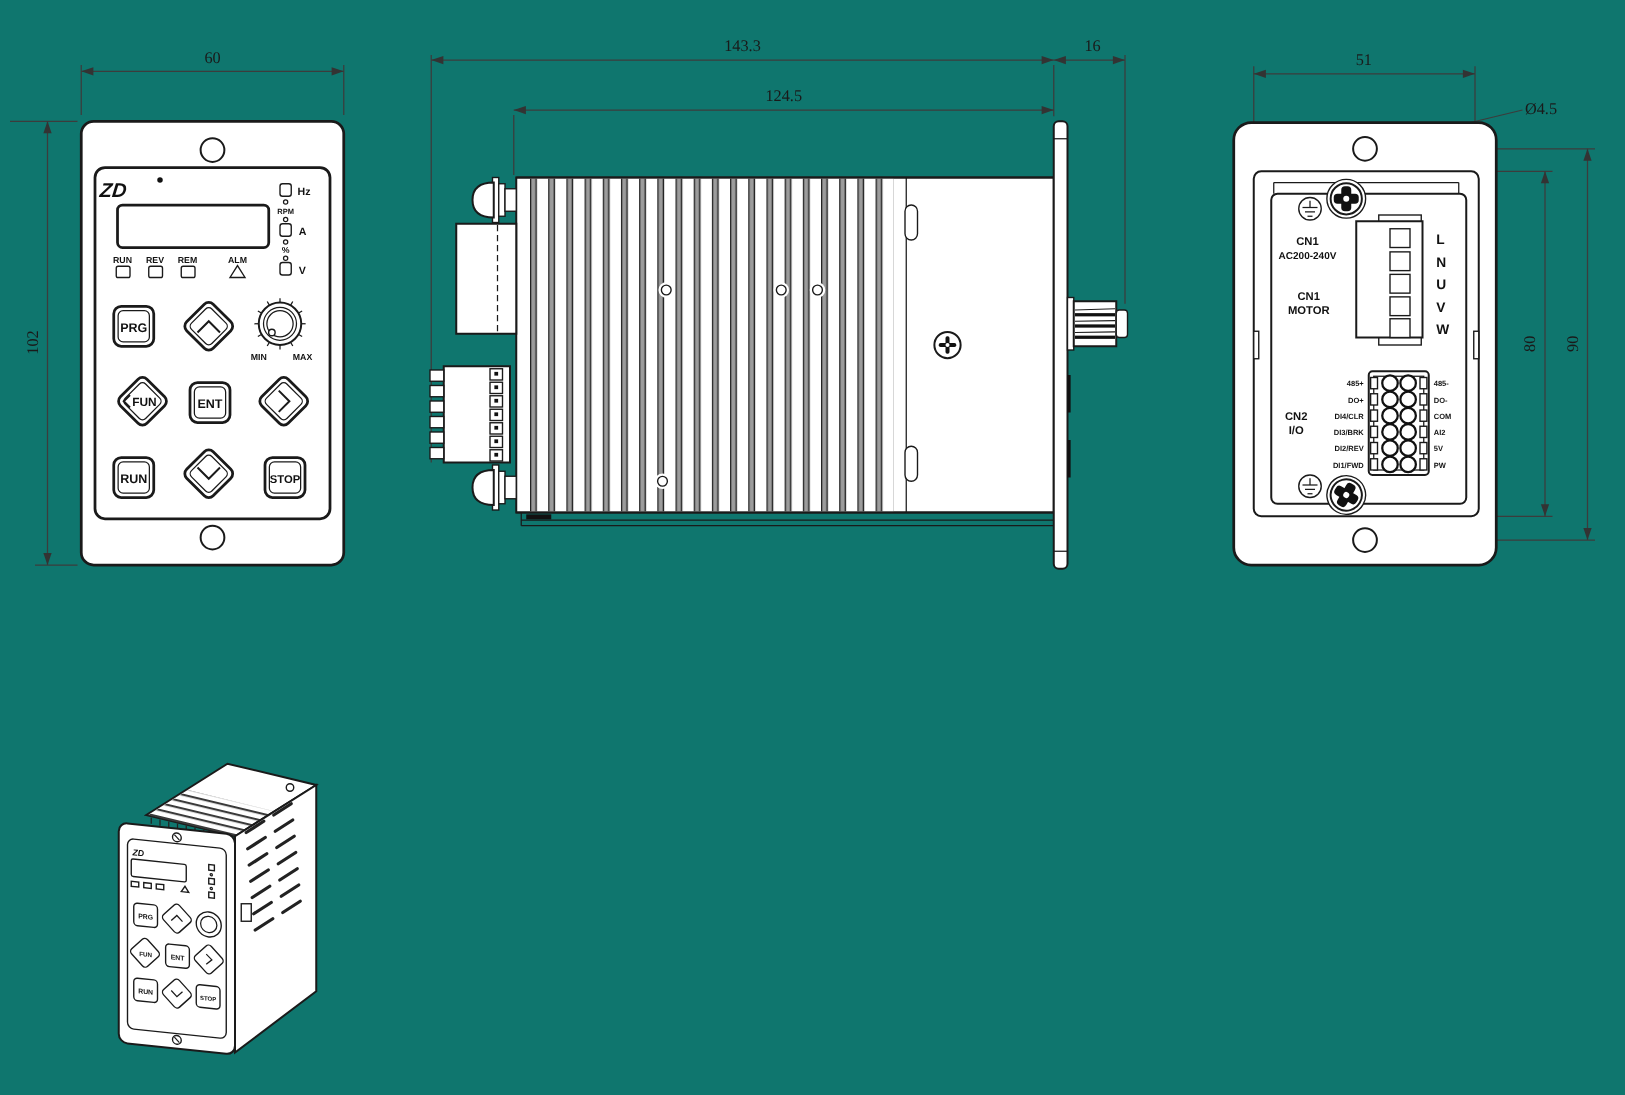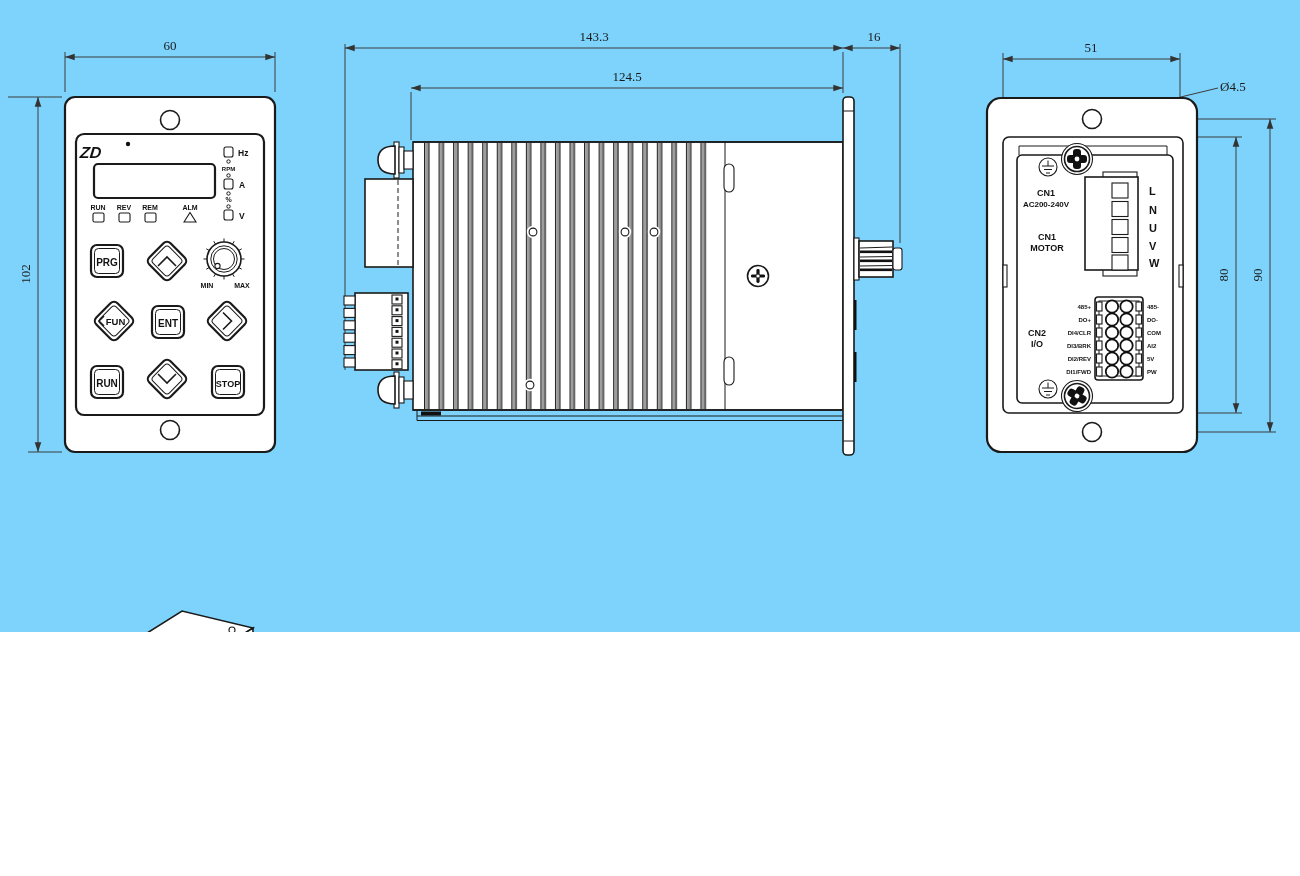--- a/index.html
+++ b/index.html
@@ -1,16 +1,16 @@
 <!DOCTYPE html>
 <html><head>
 <meta charset="utf-8">
 <style>
   html,body{margin:0;padding:0;background:#ffffff;}
-  .canvas{position:relative;width:1300px;height:632px;background:#7dd3fc;overflow:hidden;}
+  .canvas{position:relative;width:1300px;height:876px;background:#0f766e;overflow:hidden;}
   svg{display:block;}
   .ln{stroke:#1a1a1a;stroke-width:1.6;fill:none;}
   .lnw{stroke:#1a1a1a;stroke-width:1.6;fill:#ffffff;}
   .ln2w{stroke:#1a1a1a;stroke-width:2.2;fill:#ffffff;}
   .thin{stroke:#1a1a1a;stroke-width:1;fill:none;}
   .thinw{stroke:#1a1a1a;stroke-width:1.1;fill:#ffffff;}
   .dim{stroke:#3c3c3c;stroke-width:1;fill:none;}
   .dimtxt{font-family:"Liberation Serif","DejaVu Serif",serif;font-size:13px;fill:#1a1a1a;}
   .lbl{font-family:"Liberation Sans","DejaVu Sans",sans-serif;font-weight:bold;fill:#111;}
   .fillb{fill:#111;stroke:none;}

